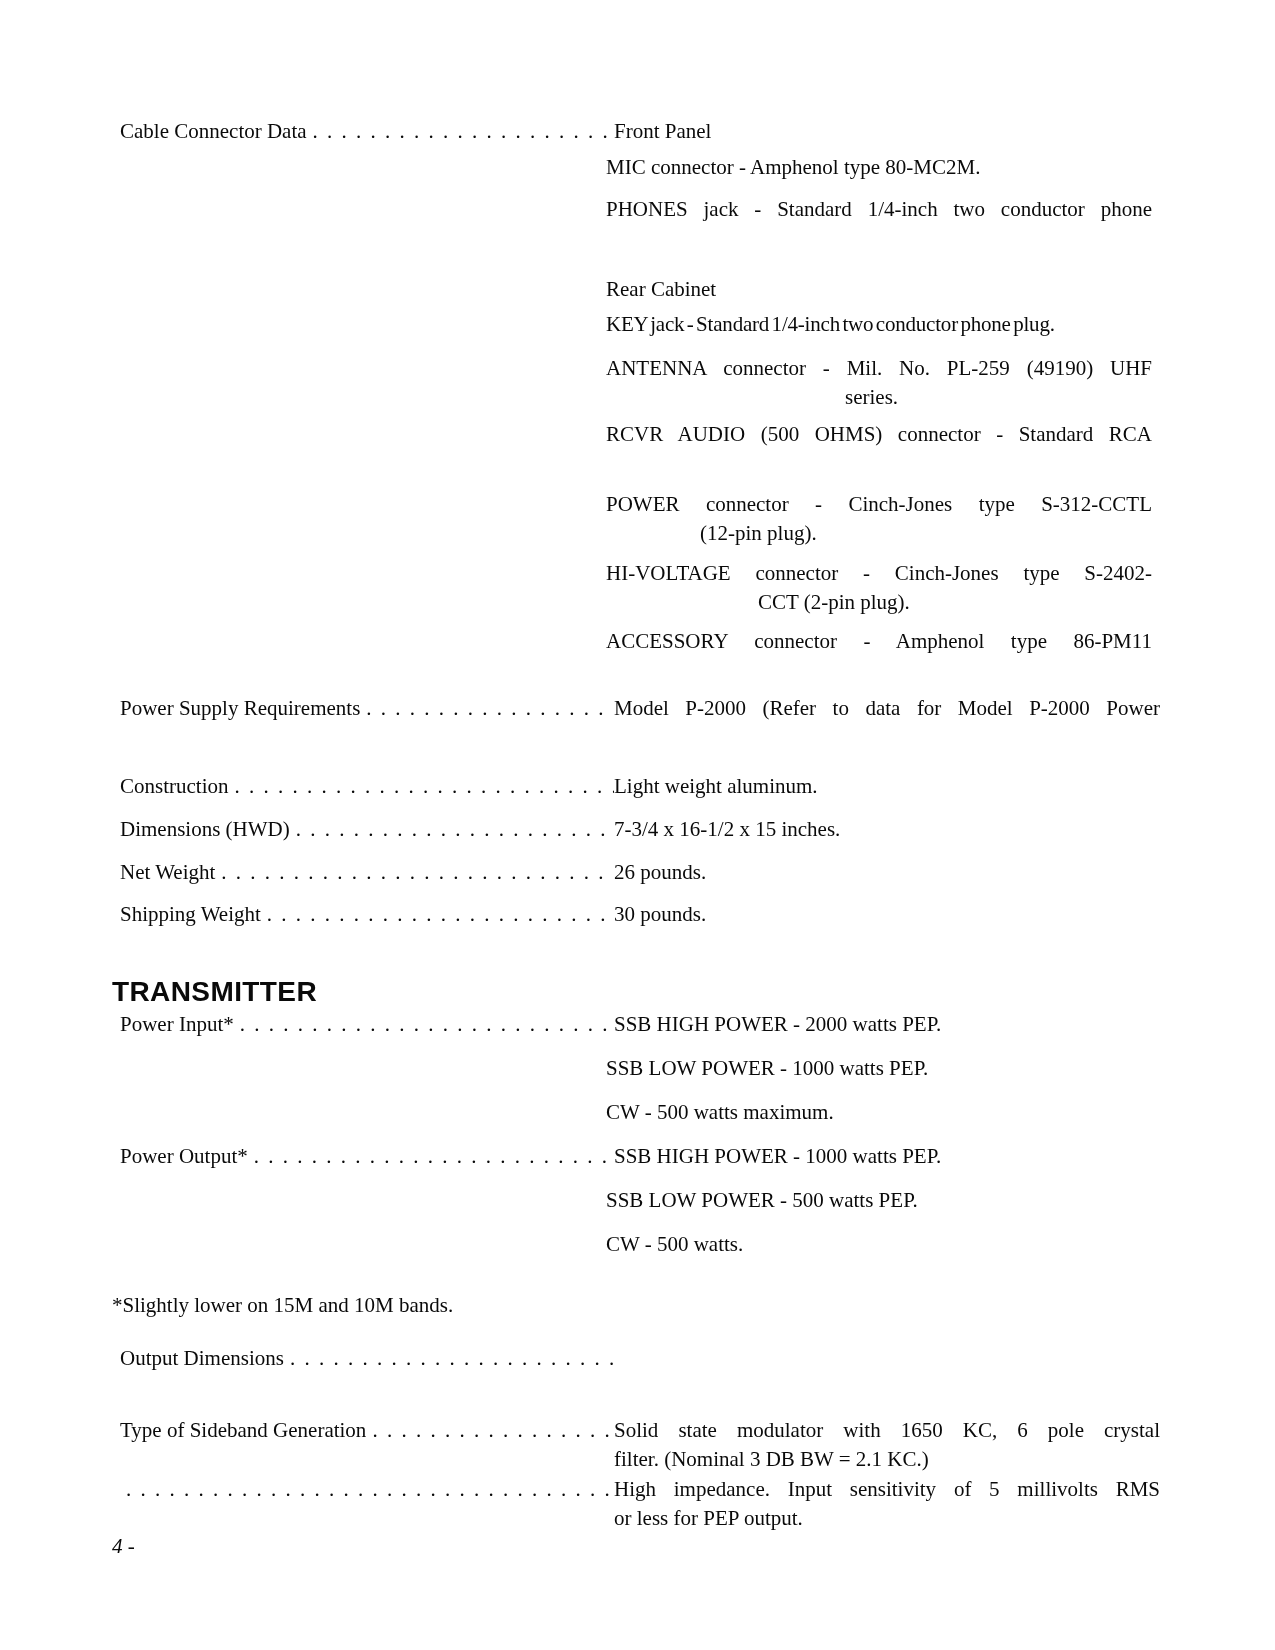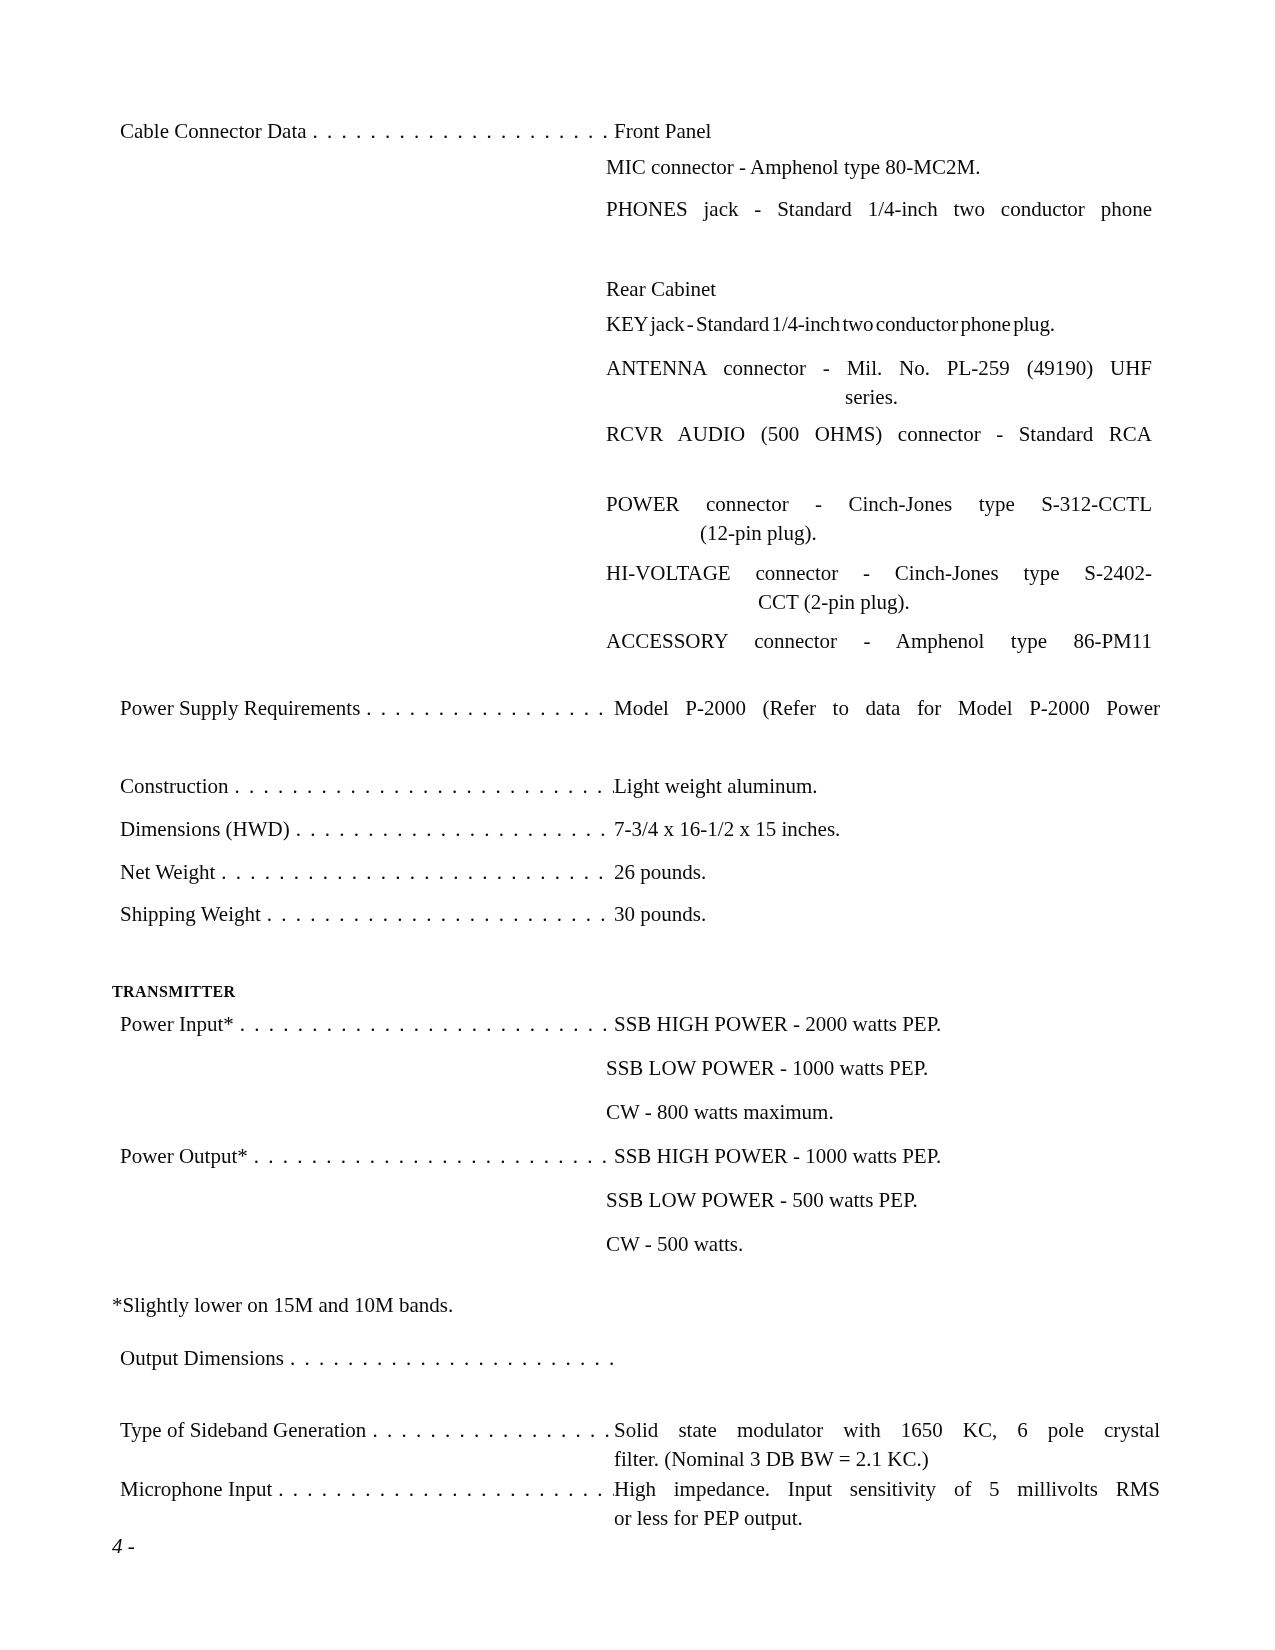--- a/index.html
+++ b/index.html
@@ -47,23 +47,23 @@
   }
   
   .frow {
     position: absolute;
     left: 112px;
     width: 1040px;
   }
   .j { text-align: justify; text-align-last: justify; }
   .sq { white-space: nowrap; word-spacing: -2.6px; letter-spacing: -0.2px; }
   .sans-heading {
-    font-family: Liberation Serif, serif;
+    font-family: Liberation Sans, sans-serif;
     font-weight: bold;
-    font-size: 16px;
+    font-size: 28px;
     letter-spacing: 0.4px;
   }
   .pagenum { font-style: italic; }
 </style>
 </head>
 <body>
 
 <div class="row" style="top:117px">
   <div class="lblcol">
     <span class="lbl">Cable Connector Data</span>
@@ -173,21 +173,21 @@
     <span class="leader">. . . . . . . . . . . . . . . . . . . . . . . . . . . . . . . . . . . . . . . . . . . . . . . . . . . . . . . . . . . .</span>
   </div>
   <div class="valcol">
     <div>SSB HIGH POWER - 2000 watts PEP.</div>
   </div>
 </div>
 <div class="vrow" style="top:1054px">
   <div>SSB LOW POWER - 1000 watts PEP.</div>
 </div>
 <div class="vrow" style="top:1098px">
-  <div>CW - 800 watts maximum.</div>
+  <div>CW - 500 watts maximum.</div>
 </div>
 
 <div class="row" style="top:1142px">
   <div class="lblcol">
     <span class="lbl">Power Output*</span>
     <span class="leader">. . . . . . . . . . . . . . . . . . . . . . . . . . . . . . . . . . . . . . . . . . . . . . . . . . . . . . . . . . . .</span>
   </div>
   <div class="valcol">
     <div>SSB HIGH POWER - 1000 watts PEP.</div>
   </div>
@@ -216,21 +216,20 @@
     <span class="leader">. . . . . . . . . . . . . . . . . . . . . . . . . . . . . . . . . . . . . . . . . . . . . . . . . . . . . . . . . . . .</span>
   </div>
   <div class="valcol">
     <div class="j">Solid state modulator with 1650 KC, 6 pole crystal</div>
     <div>filter. (Nominal 3 DB BW = 2.1 KC.)</div>
   </div>
 </div>
 
 <div class="row" style="top:1475px">
   <div class="lblcol">
-    <span class="lbl">Microphone Input</span>
     <span class="leader">. . . . . . . . . . . . . . . . . . . . . . . . . . . . . . . . . . . . . . . . . . . . . . . . . . . . . . . . . . . .</span>
   </div>
   <div class="valcol">
     <div class="j">High impedance. Input sensitivity of 5 millivolts RMS</div>
     <div>or less for PEP output.</div>
   </div>
 </div>
 
 <div class="frow" style="top:1532px">
   <div class="pagenum">4 -</div>

